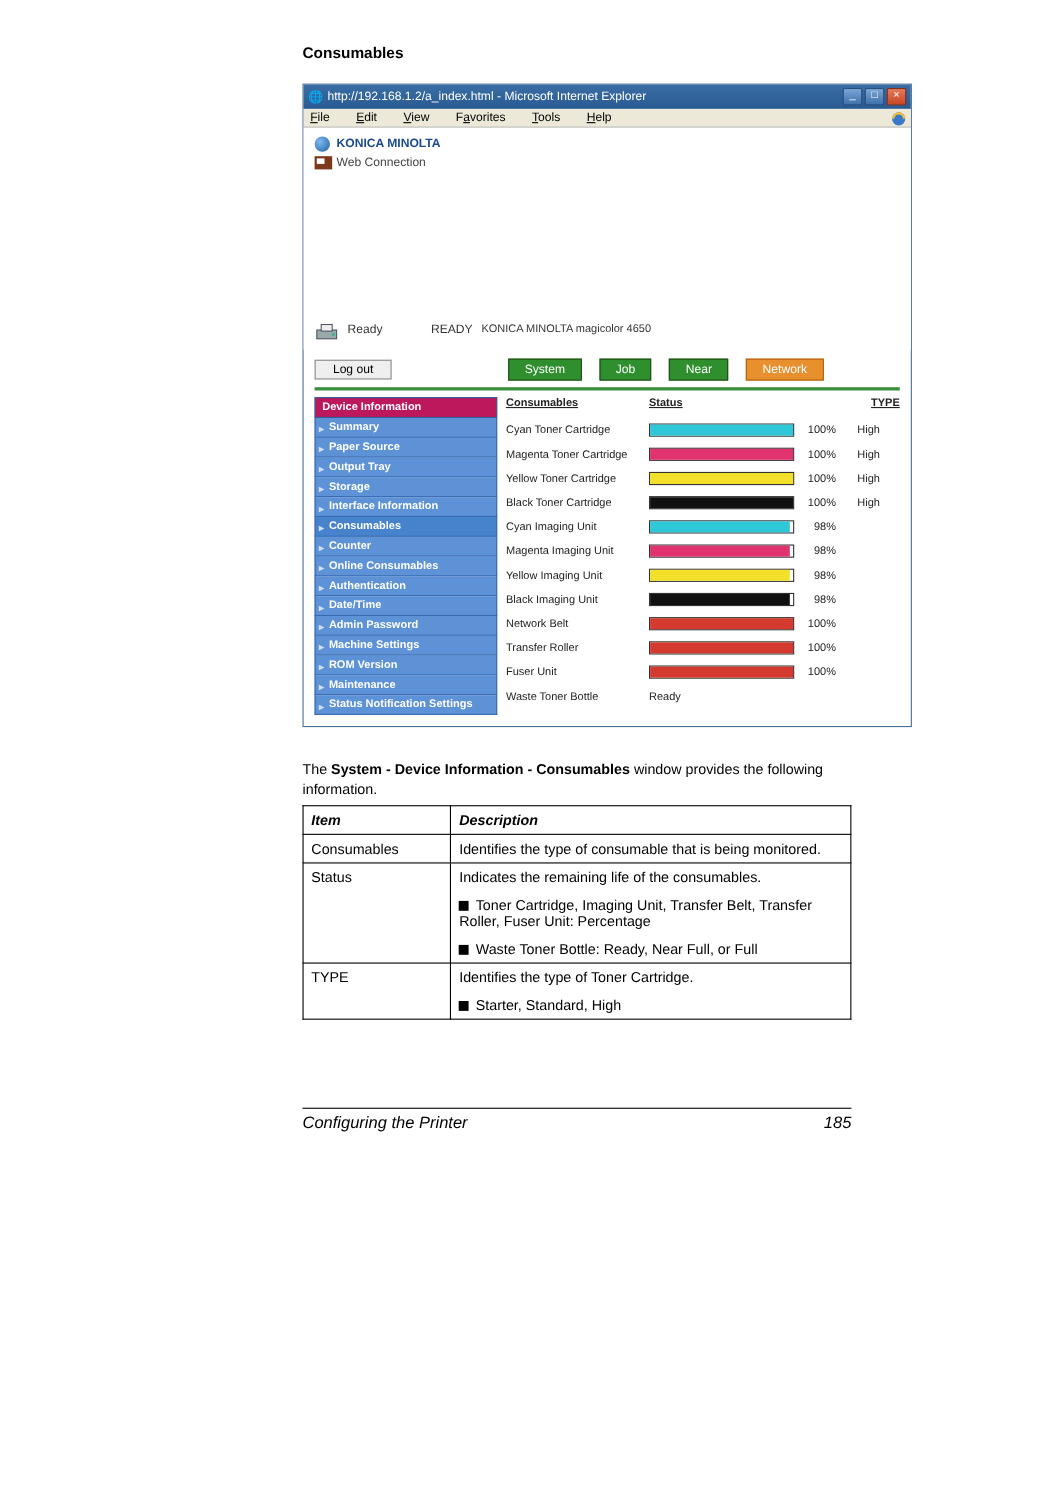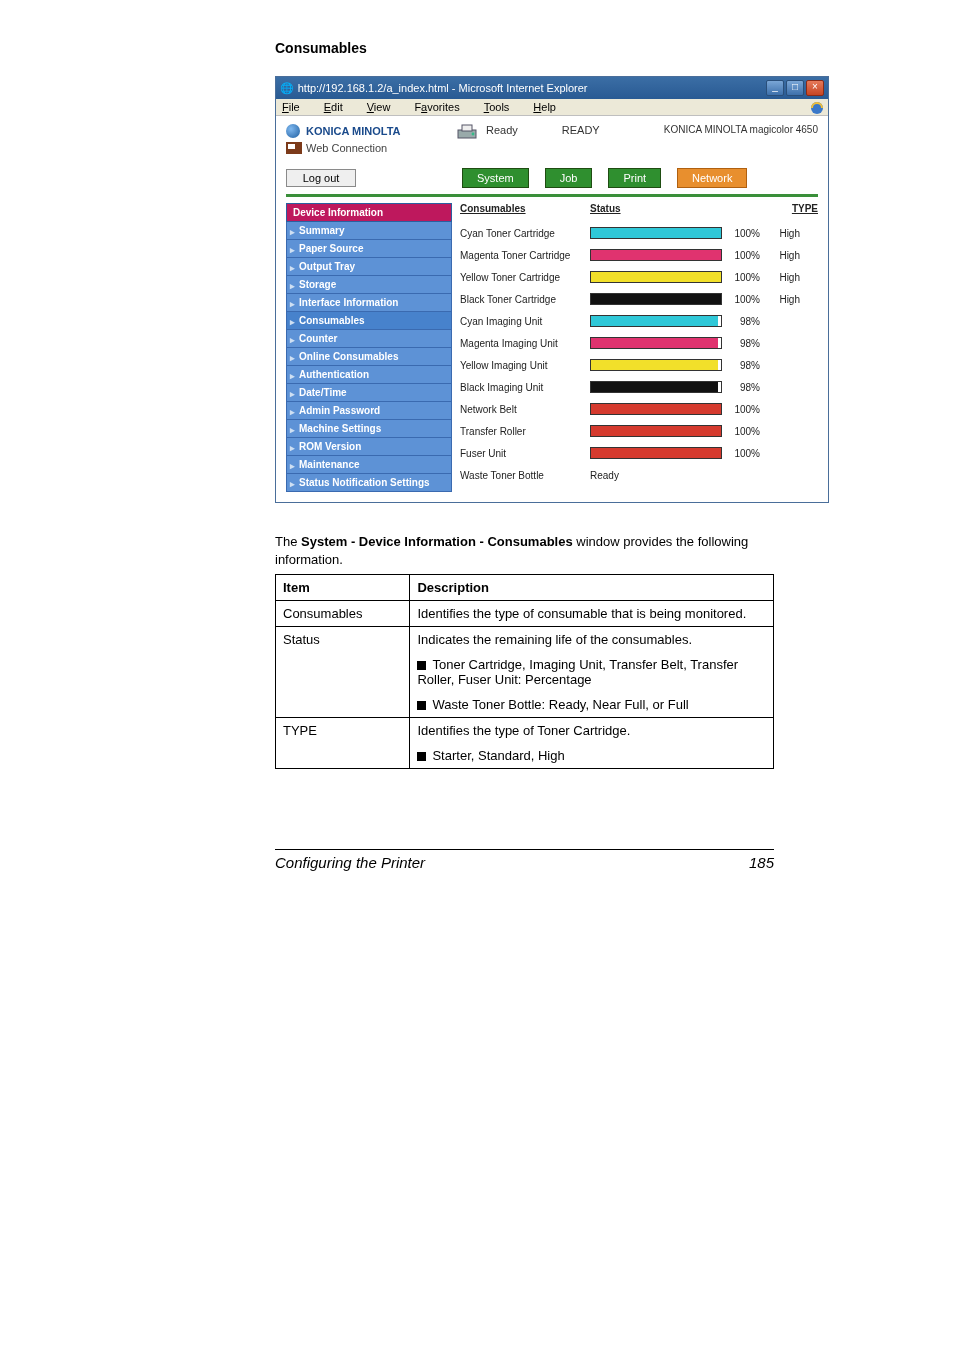--- a/index.html
+++ b/index.html
@@ -52,20 +52,21 @@
   .menubar span { cursor:default; }
   .menubar .u { text-decoration: underline; }
   .ie-logo {
     position:absolute; right:3px; top:1px; width:16px; height:16px;
   }
   .content-top {
     background:#fff;
     padding:8px 10px 6px 10px;
     display:flex;
     align-items: flex-start;
+    flex-direction: column;
   }
   .brand-left { flex:0 0 170px; }
   .km-line { display:flex; align-items:center; gap:6px; font-size:11px; font-weight:bold; color:#1a4a8b; }
   .km-circle { width:14px;height:14px;border-radius:50%;
     background:radial-gradient(circle at 35% 35%, #7fb8ef, #1e5ea0);}
   .ps-line { display:flex; align-items:center; gap:4px; font-size:11px; color:#444; margin-top:4px;}
   .ps-icon { width:16px;height:12px;background:#7c3a1a; position:relative;}
   .ps-icon::after{content:'';position:absolute;left:2px;top:2px;width:7px;height:5px;background:#fff;}
   .ready-area { flex:1; display:flex; align-items:flex-start; gap:8px; }
   .printer-icon { width:22px;height:18px; position:relative;}
@@ -117,21 +118,21 @@
   .fill.red{background:#d53a2e;}
   .desc-text { font-size:13px; line-height:1.35; margin:10px 0 6px 0;}
   .desc-text .bold { font-weight:bold;}
   table.info {
     border-collapse:collapse; width:100%; font-size:13px;
   }
   table.info td, table.info th {
     border:1px solid #000; padding:5px 7px; vertical-align:top; text-align:left;
     font-weight:normal;
   }
-  table.info th { font-weight:bold;}
+  table.info th { font-weight:bold;font-style:italic;}
   .sq { display:inline-block; width:9px; height:9px; background:#000; margin-right:6px; vertical-align:middle;}
   .footer {
     margin-top:80px; border-top:1px solid #000; padding-top:4px;
     display:flex; justify-content:space-between; font-style:italic; font-size:15px;
   }
   .footer .pn { font-style:italic;}
 </style>
 </head>
 <body>
 
@@ -188,21 +189,21 @@
         <span class="ready-big">READY</span>
         <span class="model-text">KONICA MINOLTA magicolor 4650</span>
       </div>
     </div>
 
     <div class="logout-row">
       <button class="logout-btn">Log out</button>
       <div class="tabrow">
         <div class="tab green">System</div>
         <div class="tab green">Job</div>
-        <div class="tab green">Print</div>
+        <div class="tab green">Near</div>
         <div class="tab orange">Network</div>
       </div>
     </div>
     <div class="divider-line"></div>
 
     <div class="main-row">
       <div class="sidebar">
         <div class="side-head">Device Information</div>
         <div class="side-item"><span class="arrow">▸</span><span>Summary</span></div>
         <div class="side-item"><span class="arrow">▸</span><span>Paper Source</span></div>

